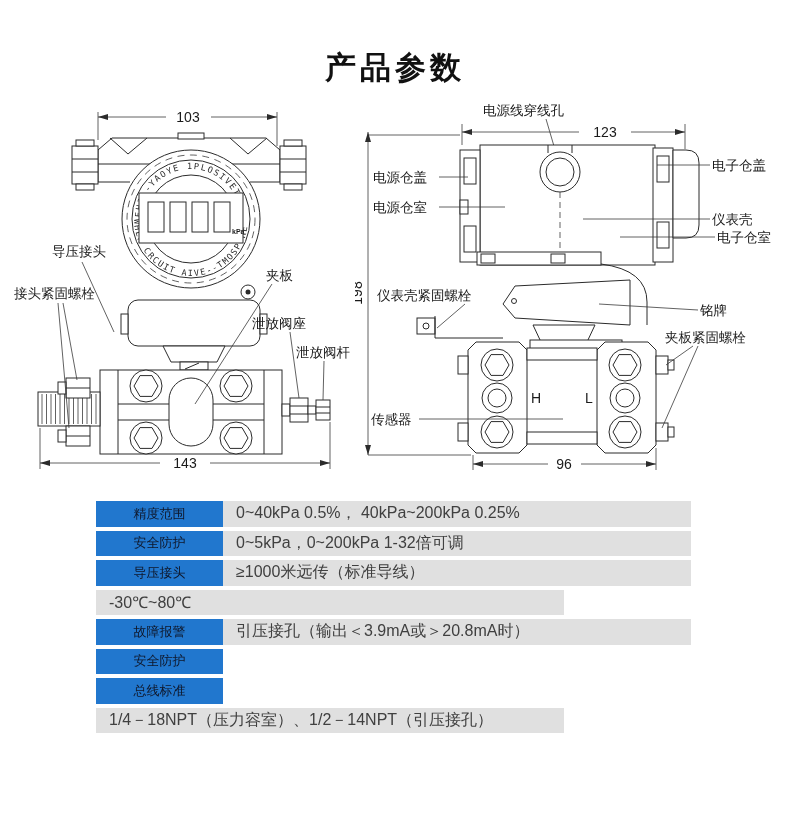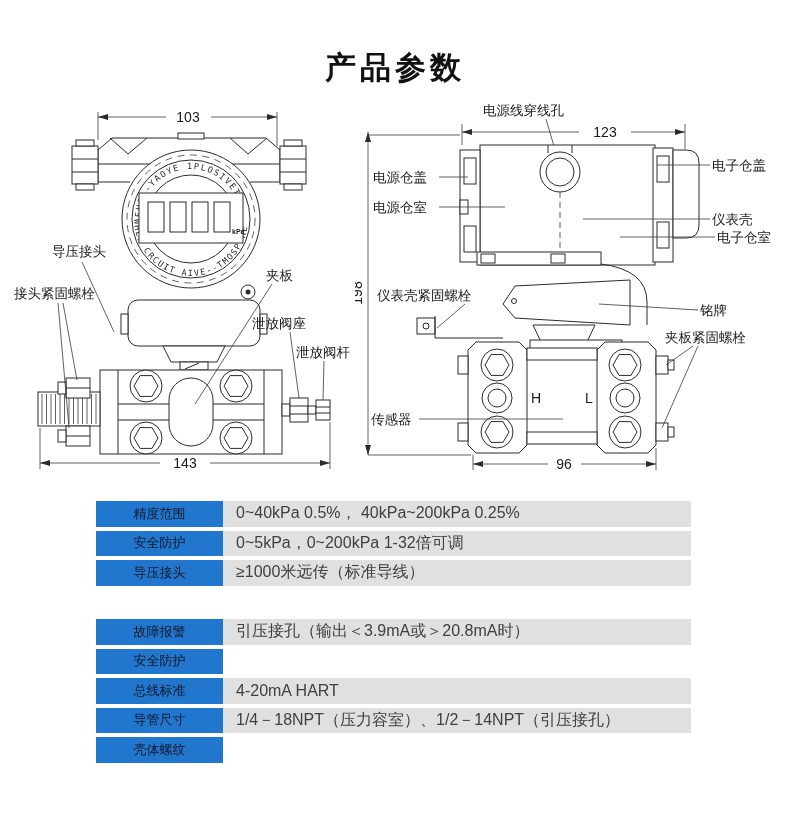--- a/index.html
+++ b/index.html
@@ -289,32 +289,30 @@
   </div>
   <div class="srow">
     <div class="slabel">安全防护</div>
     <div class="svalue">0~5kPa，0~200kPa  1-32倍可调</div>
   </div>
   <div class="srow">
     <div class="slabel">导压接头</div>
     <div class="svalue">≥1000米远传（标准导线）</div>
   </div>
   <div class="srow">
+    <div class="svalue">-30℃~80℃</div>
   </div>
   <div class="srow">
     <div class="slabel">故障报警</div>
     <div class="svalue">引压接孔（输出＜3.9mA或＞20.8mA时）</div>
   </div>
   <div class="srow">
     <div class="slabel">安全防护</div>
   </div>
   <div class="srow">
     <div class="slabel">总线标准</div>
-    <div class="svalue">4-20mA HART</div>
-  </div>
-  <div class="srow">
-    <div class="slabel">导管尺寸</div>
+  </div>
+  <div class="srow">
     <div class="svalue">1/4－18NPT（压力容室）、1/2－14NPT（引压接孔）</div>
   </div>
   <div class="srow">
-    <div class="slabel">壳体螺纹</div>
   </div>
 </div>
 
 </body></html>

